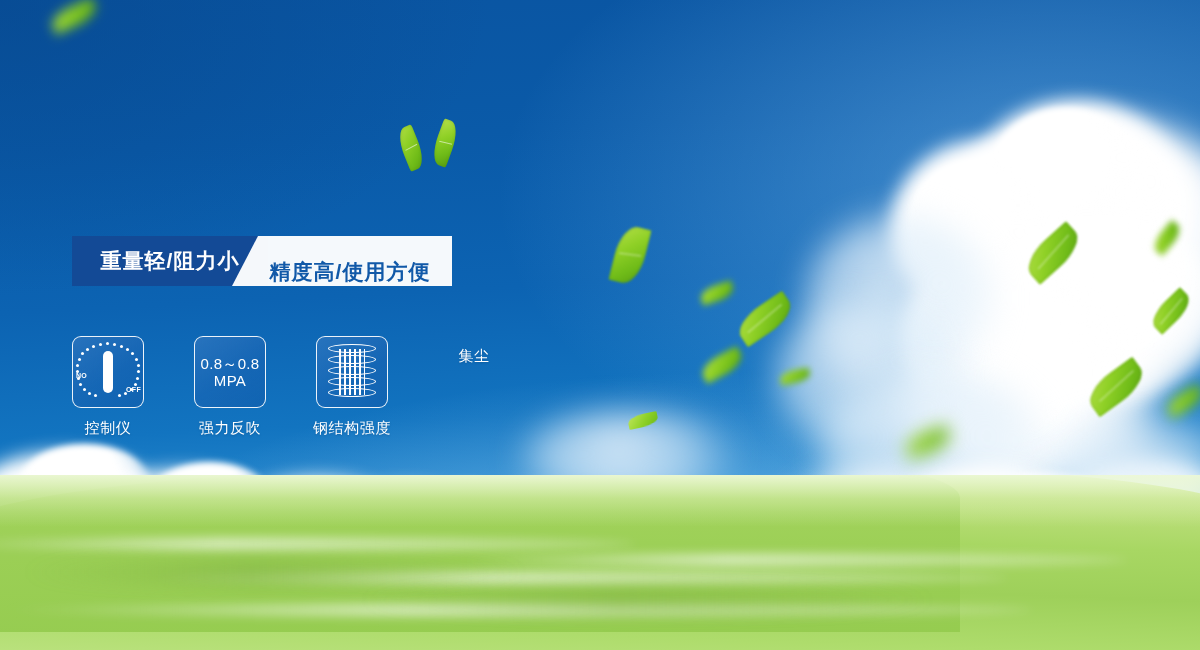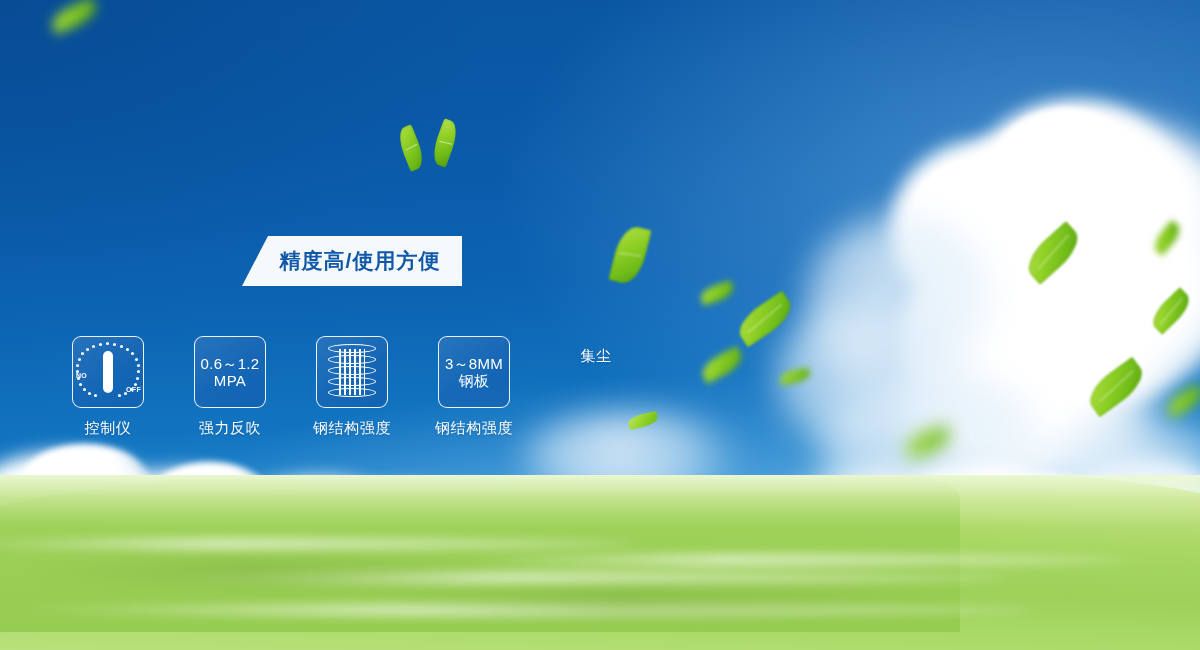--- a/index.html
+++ b/index.html
@@ -175,27 +175,27 @@
   }
   .sub-left-text {
     color: #ffffff;
     font-size: 21px;
     letter-spacing: 1px;
     font-weight: 700;
     white-space: nowrap;
   }
   .sub-right {
     position: absolute;
-    left: 170px; top: 0;
+    left: 160px; top: 0;
     width: 220px;
     height: 50px;
     background: rgba(255,255,255,0.96);
     clip-path: polygon(26px 0, 100% 0, 100% 100%, 0 100%);
     display: flex;
-    align-items: center;
+    align-items: flex-end;
     justify-content: center;
   }
   .sub-right-text {
     color: #1159a8;
     font-size: 21px;
     letter-spacing: 1px;
     font-weight: 700;
     white-space: nowrap;
     padding-left: 16px;
   }
@@ -415,20 +415,23 @@
     <div class="leaf" style="left:2px;  top:14px; width:18px; height:44px; transform:rotate(-22deg); border-radius:60% 8% 60% 8%;">
         <span class="leaf-vein"></span>
       </div>
     <div class="leaf" style="left:36px; top:8px;  width:18px; height:46px; transform:rotate(20deg); border-radius:8% 60% 8% 60%;">
         <span class="leaf-vein"></span>
       </div>
   </div>
 
 
   <div class="subtitle-bar">
+    <div class="sub-left">
+      <span class="sub-left-text">重量轻/阻力小</span>
+    </div>
     <div class="sub-right">
       <span class="sub-right-text">精度高/使用方便</span>
     </div>
   </div>
 
   <div class="features">
 
     <div class="feature">
       <div class="feature-box">
         <div class="dial">
@@ -460,47 +463,40 @@
           <span class="needle"></span>
           <span class="lbl lbl-no">NO</span>
           <span class="lbl lbl-off">OFF</span>
         </div>
       </div>
       <div class="feature-label">控制仪</div>
     </div>
 
     <div class="feature">
       <div class="feature-box">
-        <span class="feature-text">0.6～1.2
+        <span class="feature-text">0.8～0.8
 MPA</span>
       </div>
       <div class="feature-label">强力反吹</div>
     </div>
 
     <div class="feature">
       <div class="feature-box">
         <div class="coil">
           <span class="bars"></span>
           <span class="ring" style="top:0px;"></span>
           <span class="ring" style="top:11px;"></span>
           <span class="ring" style="top:22px;"></span>
           <span class="ring" style="top:33px;"></span>
           <span class="ring" style="top:44px;"></span>
         </div>
       </div>
       <div class="feature-label">钢结构强度</div>
     </div>
 
-    <div class="feature">
-      <div class="feature-box">
-        <span class="feature-text">3～8MM
-钢板</span>
-      </div>
-      <div class="feature-label">钢结构强度</div>
-    </div>
 
     <div class="feature">
       <div class="feature-label">集尘</div>
     </div>
 
   </div>
 
   <div class="leaf-near-jichen"></div>
 
 </div>

